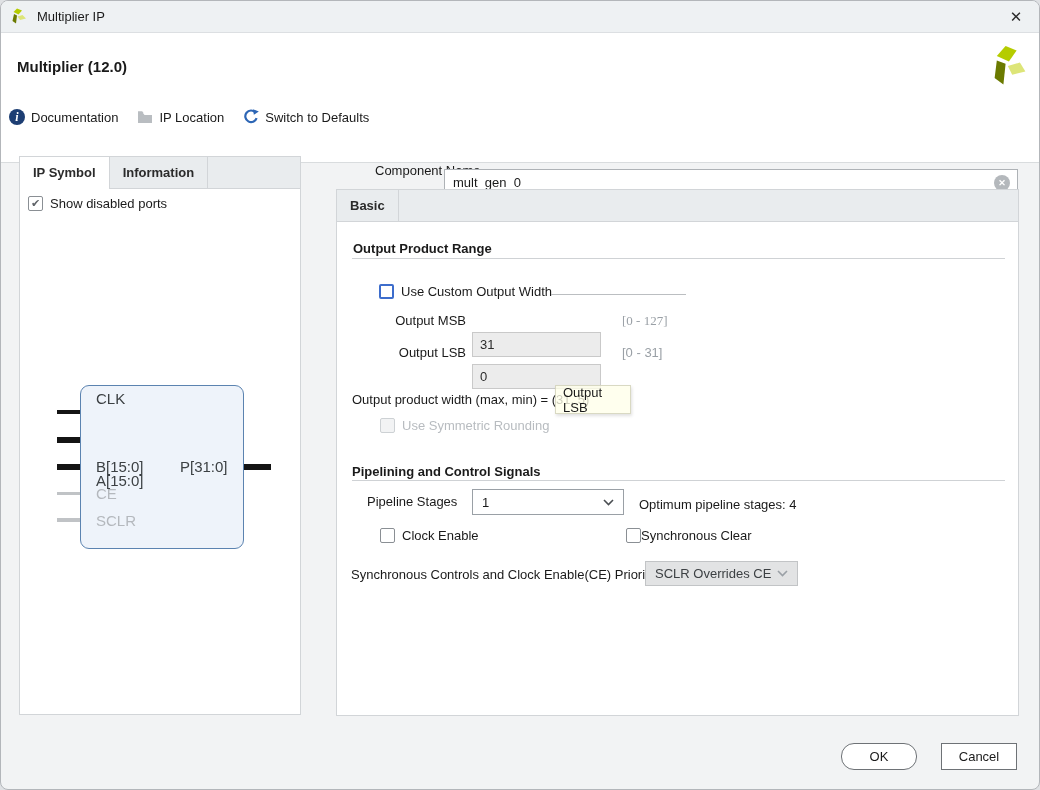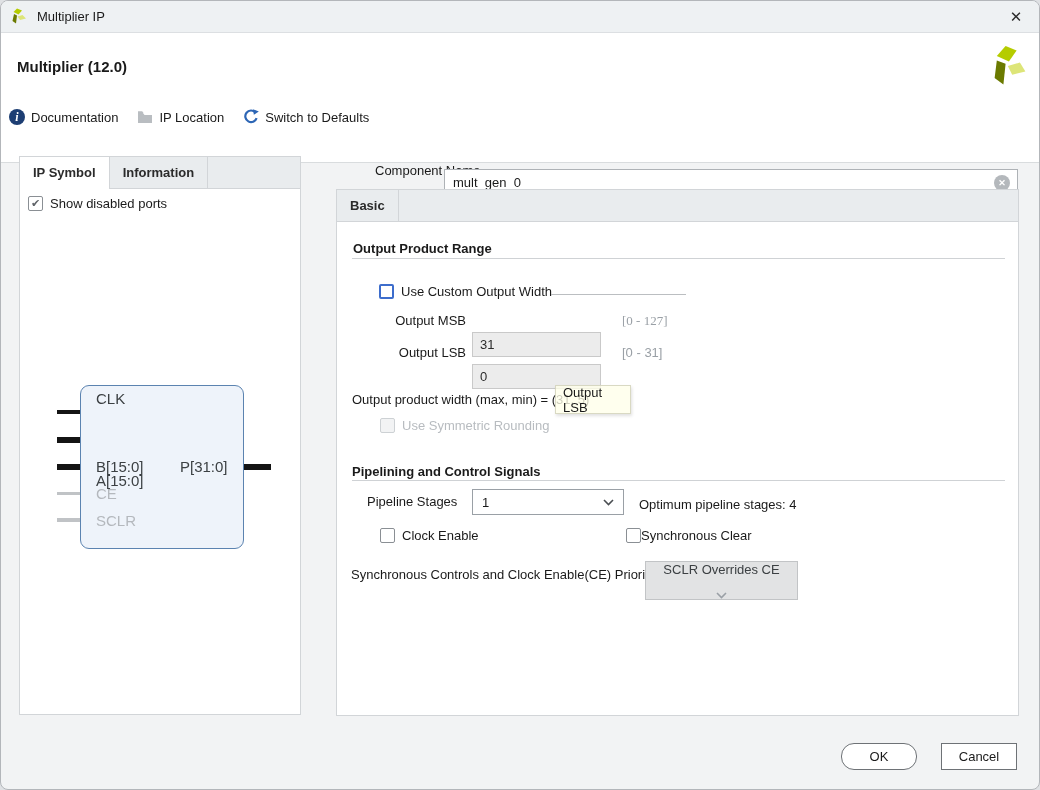--- a/index.html
+++ b/index.html
@@ -212,21 +212,21 @@
       <div style="position:absolute; left:43px; top:306px; display:flex; align-items:center; gap:7px;">
         <span class="cb"></span>
         <span>Clock Enable</span>
       </div>
       <div style="position:absolute; left:289px; top:306px; display:flex; align-items:center; ">
         <span class="cb"></span>
         <span>Synchronous Clear</span>
       </div>
 
       <div class="lbl" style="left:14px; top:345px;">Synchronous Controls and Clock Enable(CE) Priority</div>
-      <div class="dd disabled" style="left:308px; top:339px; width:153px; height:39px;flex-direction:column;">
+      <div class="dd disabled" style="left:308px; top:339px; width:153px; height:25px;">
         <span>SCLR Overrides CE</span>
         <svg width="11" height="7" viewBox="0 0 11 7">
           <polyline points="1,1 5.5,5.5 10,1" fill="none" stroke="#9aa0a6" stroke-width="1.6"></polyline>
         </svg>
       </div>
 
     </div>
   </div>
 
   <div class="btn" style="left:840px; top:742px;border-radius:13px;">OK</div>

